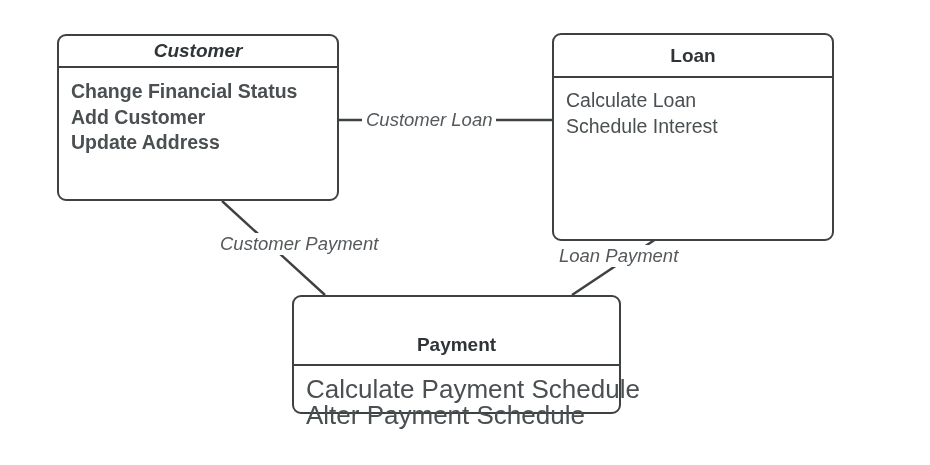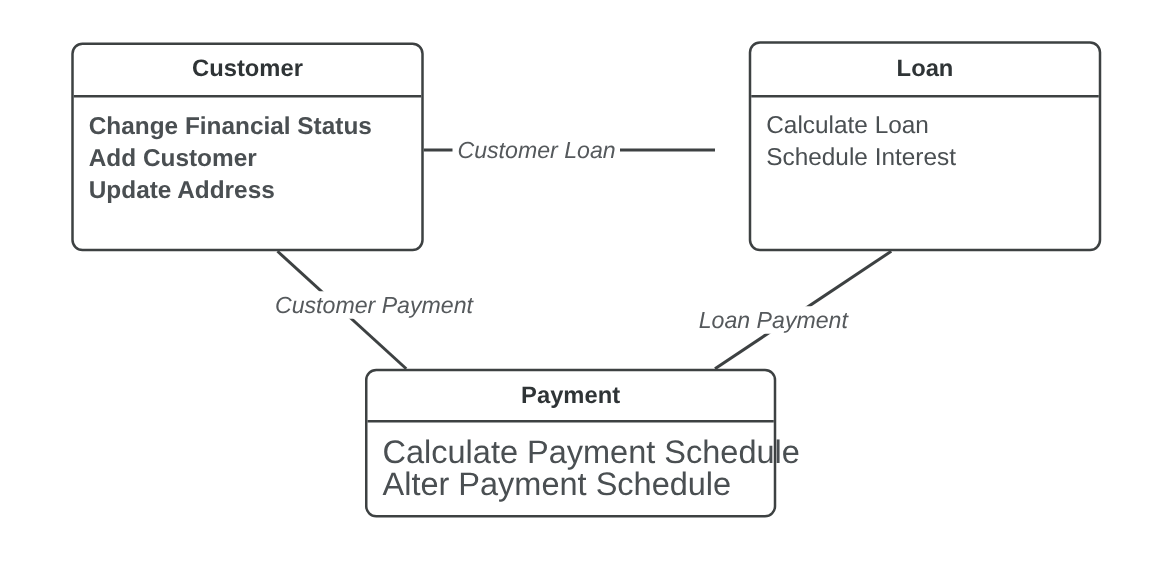--- a/index.html
+++ b/index.html
@@ -50,37 +50,38 @@
     white-space: nowrap;
   }
   
   #class-customer {
     left: 57px;
     top: 34px;
     width: 282px;
     height: 167px;
   }
   #class-customer .class-header {
-    height: 42px;
+    height: 32px;
     font-size: 19px;
+    font-style: italic;
   }
   #class-customer .class-body {
     padding-top: 11px;
     font-weight: bold;
   }
   #class-customer .member-row {
     font-size: 19.5px;
     line-height: 25.5px;
   }
   
   #class-loan {
-    left: 599px;
+    left: 552px;
     top: 33px;
     width: 282px;
-    height: 168px;
+    height: 208px;
   }
   #class-loan .class-header {
     height: 43px;
     font-size: 19px;
   }
   #class-loan .class-body {
   }
   #class-loan .member-row {
     font-size: 19.5px;
     line-height: 26px;
@@ -88,20 +89,21 @@
   
   #class-payment {
     left: 292px;
     top: 295px;
     width: 329px;
     height: 119px;
   }
   #class-payment .class-header {
     height: 41px;
     font-size: 19px;
+    margin-top: 28px;
   }
   #class-payment .class-body {
     padding-top: 10px;
   }
   #class-payment .member-row {
     font-size: 26px;
     line-height: 26px;
   }
   
   .edge-label {

